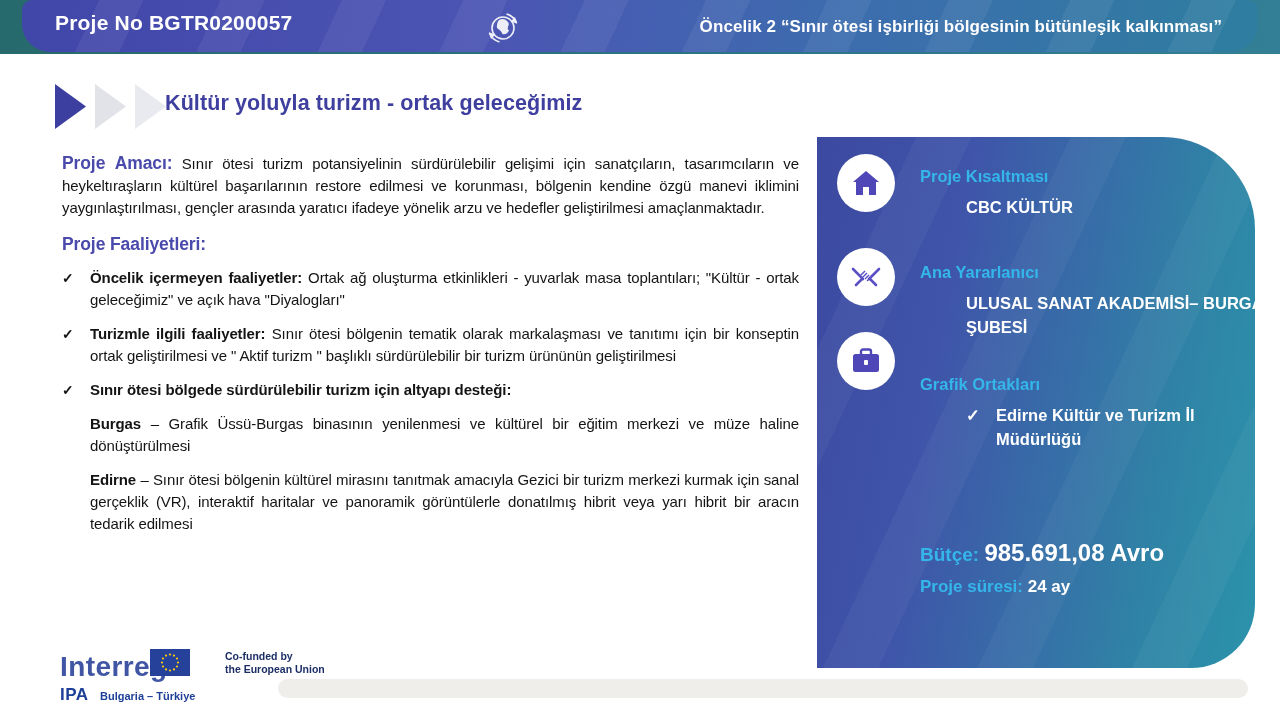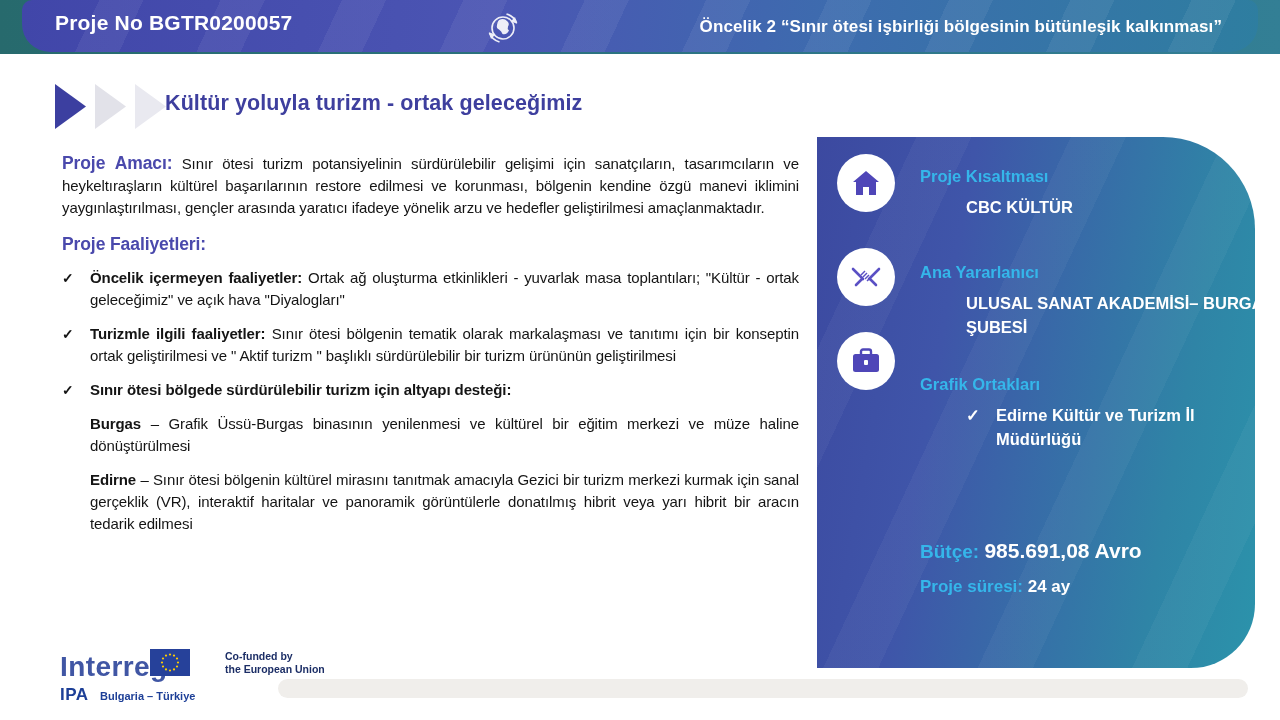--- a/index.html
+++ b/index.html
@@ -168,21 +168,21 @@
       </svg>
     </div>
     <div class="panel-label" style="top:238px;">Grafik Ortakları</div>
     <div class="panel-value partner-item" style="top:266px;">
       <span class="check">✓</span>
       <span>Edirne Kültür ve Turizm İl Müdürlüğü</span>
     </div>
 
     <div class="budget-line" style="top:402px;font-size:19px;">
       <span class="cyan-lab">Bütçe:</span>
-      <span class="white-val" style="font-size:21px;">985.691,08 Avro</span>
+      <span class="white-val" style="font-size:24px;">985.691,08 Avro</span>
     </div>
     <div class="budget-line" style="top:440px;font-size:17px;">
       <span class="cyan-lab">Proje süresi:</span>
       <span class="white-val">24 ay</span>
     </div>
   </div>
 
   <div class="interreg">Interreg</div>
   <div class="eu-flag">
     <svg width="40" height="27" viewBox="0 0 40 27">

